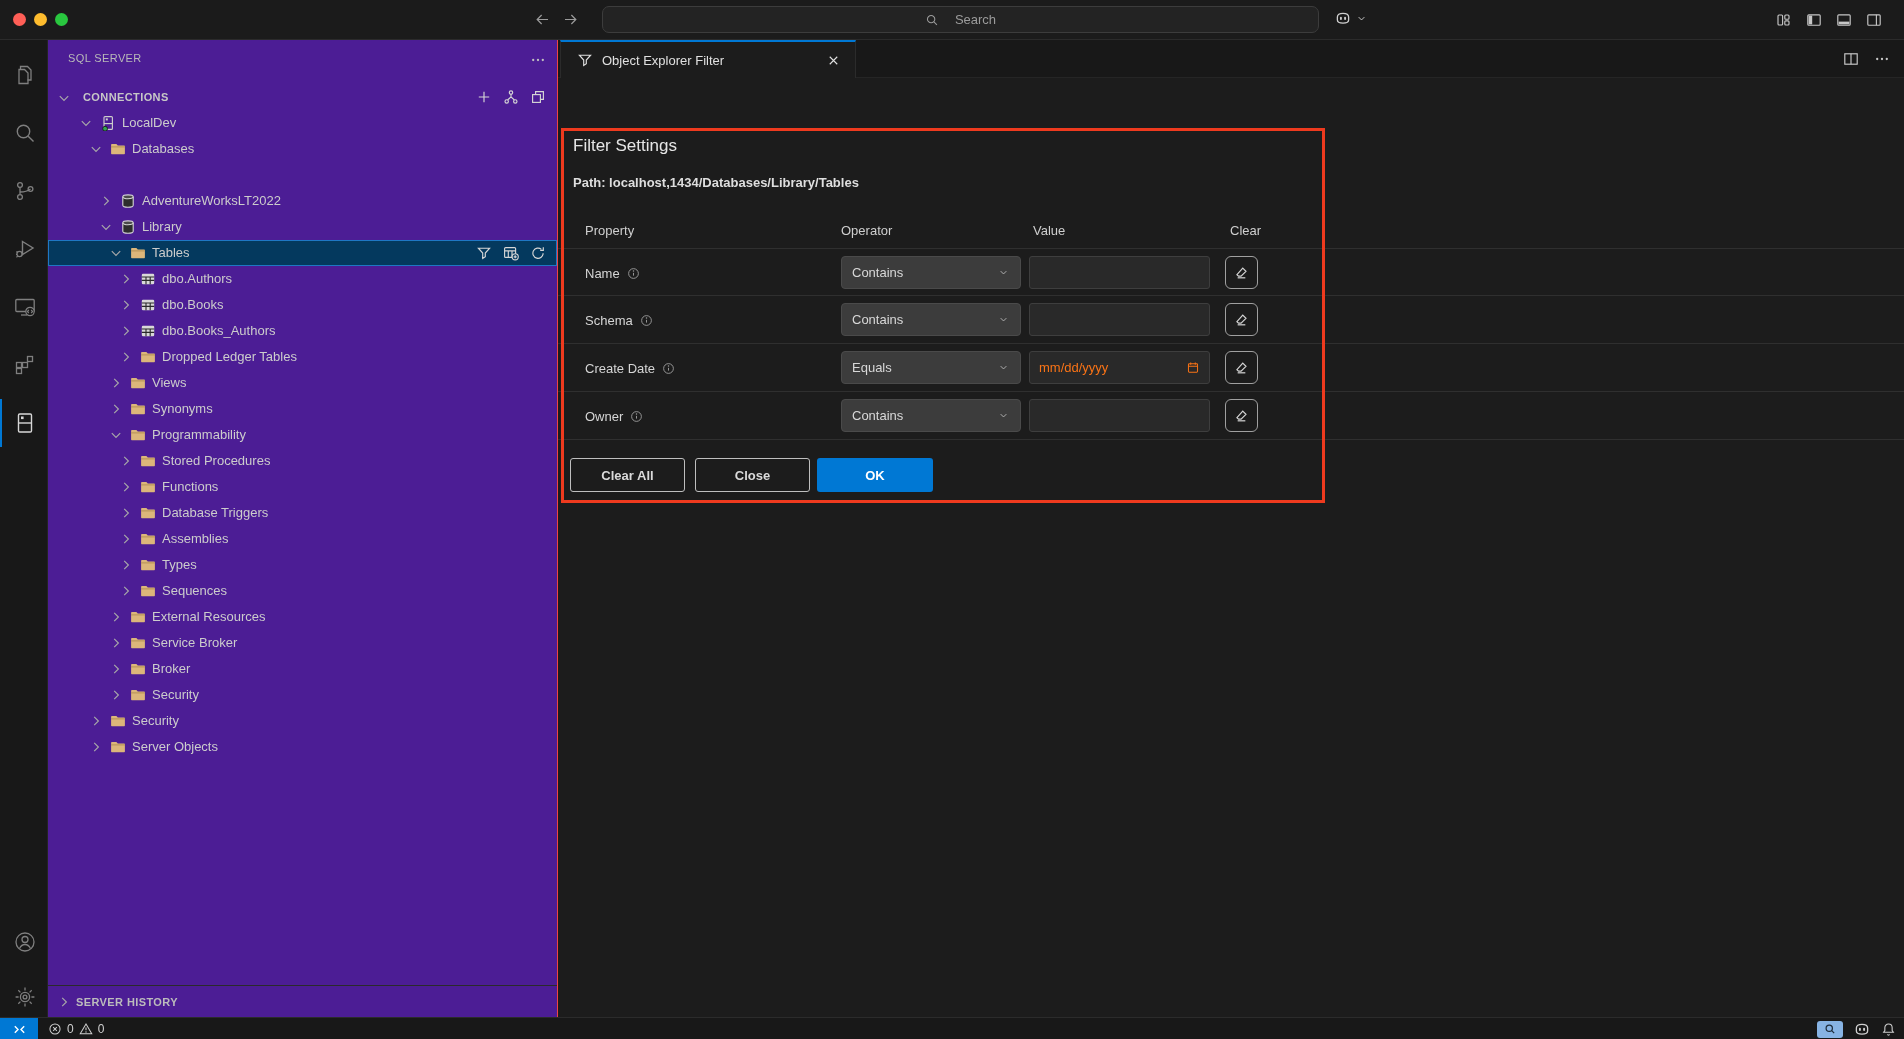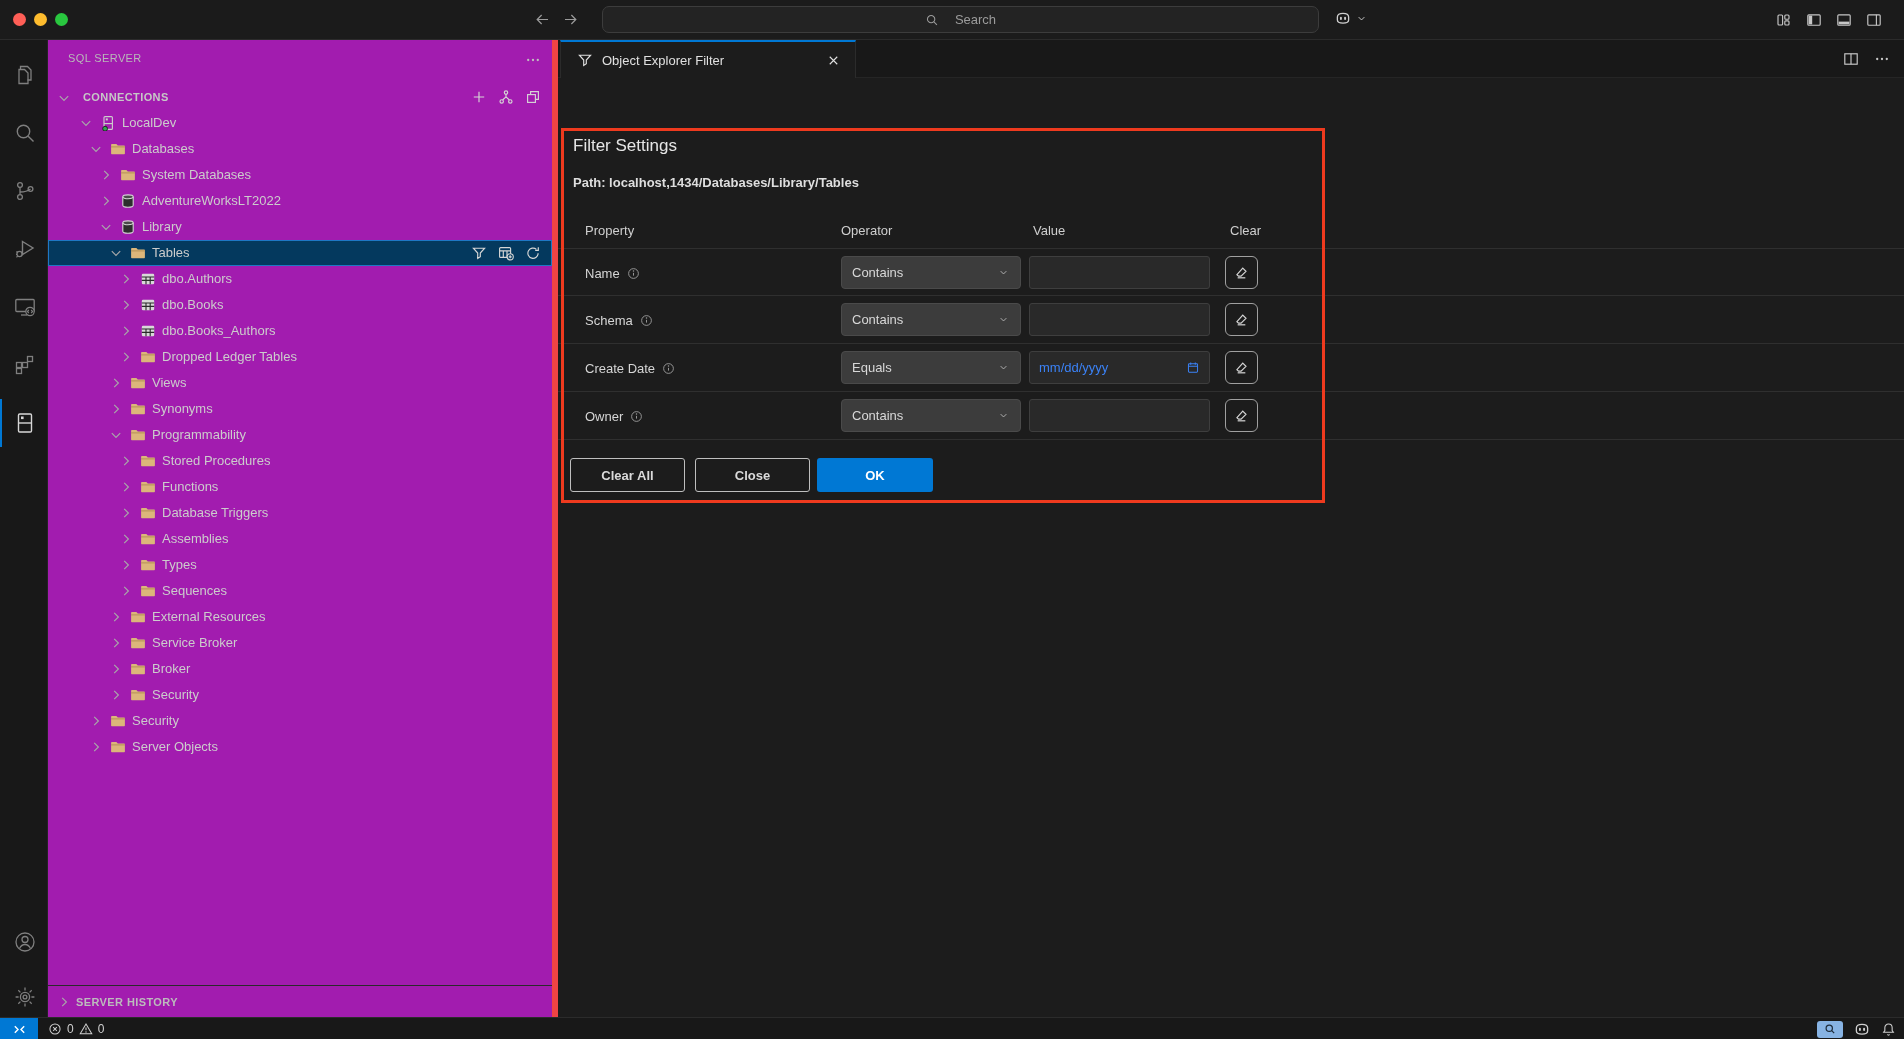--- a/index.html
+++ b/index.html
@@ -15,21 +15,21 @@
   #searchbox { position:absolute; left:602px; top:6px; width:717px; height:27px; background:#232323; border:1px solid #3c3c3c; border-radius:7px; display:flex; align-items:center; justify-content:center; gap:16px; color:#9b9b9b; font-size:13px; }
   #copilot-chip { position:absolute; left:1334px; top:9px; display:flex; align-items:center; gap:3px; color:#cfcfcf; }
   .tb-right { position:absolute; top:12px; color:#c6c6c6; }
 
   
   #activitybar { position:absolute; left:0; top:40px; width:48px; height:977px; background:#181818; border-right:1px solid #242424; }
   .abitem { position:absolute; left:0; width:48px; height:48px; display:flex; align-items:center; justify-content:center; color:#7f7f7f; border-left:2px solid transparent; }
   .abitem.active { color:#d7d7d7; border-left:2px solid var(--accent); }
 
   
-  #sidebar { position:absolute; left:48px; top:40px; width:510px; height:977px; background:#a21caf; border-right:6px solid #ef4444; }
+  #sidebar { position:absolute; left:48px; top:40px; width:510px; height:977px; background:#4c1d95; border-right:1px solid #ef4444; }
   #sidebar-title { position:absolute; left:20px; top:12px; font-size:11px; color:#b9b9b9; letter-spacing:.4px; }
   #sidebar-more { position:absolute; right:11px; top:12px; color:#c0c0c0; }
   #tree { position:absolute; left:0; top:0; width:100%; height:100%; }
   .trow { position:absolute; left:0; width:100%; height:26px; font-size:13px; color:#cccccc; }
   .trow.sect { font-weight:bold; font-size:11px; letter-spacing:.4px; color:#c7c7c7; }
   .trow.sel { background:var(--sel); box-shadow:0 0 0 1px #1f77c4 inset;padding-left:6px; }
   .tw { position:absolute; top:5px; color:#a9a9a9; }
   .trow.sect .tw { top:6px; }
   .ticon { position:absolute; top:5px; }
   .tlabel { position:absolute; top:5px; white-space:nowrap; }
@@ -52,21 +52,21 @@
   .fcol { position:absolute; top:145px; font-size:13px; color:#cfcfcf; }
   #filter-rows { position:absolute; left:0; top:0; width:100%; }
   .frow { position:absolute; left:0; width:100%; height:48px; border-bottom:1px solid #2f2f2f; }
   .frow:first-child { border-top:1px solid #2f2f2f; }
   .fprop { position:absolute; left:27px; top:0; height:48px; display:flex; align-items:center; gap:7px; font-size:13px; color:#d6d6d6; }
   .finfo { color:#9a9a9a; }
   .fselect { position:absolute; left:283px; top:7px; width:180px; height:33px; background:#3c3c3c; border:1px solid #4a4a4a; border-radius:4px; display:flex; align-items:center; padding:0 10px; font-size:13px; color:#d8d8d8; }
   .fselect .grow { flex:1; }
   .selchev { color:#b5b5b5; }
   .finput { position:absolute; left:471px; top:7px; width:181px; height:33px; background:#292929; border:1px solid #3e3e3e; border-radius:3px; color:#d8d8d8; font-size:13px; padding:0 9px; outline:none; font-family:"Liberation Sans", sans-serif; }
-  .fdate { position:absolute; left:471px; top:7px; width:181px; height:33px; background:#292929; border:1px solid #3e3e3e; border-radius:3px; display:flex; align-items:center; padding:0 9px; font-size:13px; color:#3b82f6; }
+  .fdate { position:absolute; left:471px; top:7px; width:181px; height:33px; background:#292929; border:1px solid #3e3e3e; border-radius:3px; display:flex; align-items:center; padding:0 9px; font-size:13px; color:#f97316; }
   .fdate .grow { flex:1; }
   .ferase { position:absolute; left:667px; top:7px; width:33px; height:33px; background:transparent; border:1px solid #a0a0a0; border-radius:6px; color:#d4d4d4; display:flex; align-items:center; justify-content:center; cursor:pointer; }
   .fbtn { position:absolute; top:380px; height:34px; border-radius:3px; font-size:13px; font-weight:bold; font-family:"Liberation Sans", sans-serif; cursor:pointer; }
   .fbtn.secondary { background:transparent; border:1px solid #bfbfbf; color:#dadada; }
   .fbtn.primary { background:var(--accent); border:none; color:#ffffff; }
   #annotation { position:absolute; left:3px; top:50px; width:764px; height:375px; border:3px solid var(--red); pointer-events:none; }
 
   
   #statusbar { position:absolute; left:0; top:1017px; width:1904px; height:22px; background:#181818; border-top:1px solid #2b2b2b; font-size:12px; color:#cfcfcf; }
   #remote-tile { position:absolute; left:0; top:0; width:38px; height:22px; background:var(--accent); color:#fff; display:flex; align-items:center; justify-content:center; }
@@ -293,34 +293,20 @@
             </svg>
           </span>
           <span class="ticon icon" style="left:62px">
             <svg viewBox="0 0 16 16" width="16" height="16">
               <path d="M1.8 3h4.6l1.4 1.6h6.4c.4 0 .7.3.7.7v7.2c0 .4-.3.7-.7.7H1.8c-.4 0-.7-.3-.7-.7V3.7c0-.4.3-.7.7-.7z" fill="#dcb67a"></path>
               <path d="M1.1 5.9h13.8" stroke="#b08b4f" stroke-width=".9"></path>
             </svg>
           </span>
           <span class="tlabel" style="left:84px">Databases</span>
         </div>
-        <div class="trow" style="top: 122px;">
-          <span class="tw icon" style="left:50px">
-            <svg viewBox="0 0 16 16" width="16" height="16">
-              <path d="M6.2 3.8 10.4 8l-4.2 4.2" stroke="currentColor" fill="none" stroke-width="1.15"></path>
-            </svg>
-          </span>
-          <span class="ticon icon" style="left:72px">
-            <svg viewBox="0 0 16 16" width="16" height="16">
-              <path d="M1.8 3h4.6l1.4 1.6h6.4c.4 0 .7.3.7.7v7.2c0 .4-.3.7-.7.7H1.8c-.4 0-.7-.3-.7-.7V3.7c0-.4.3-.7.7-.7z" fill="#dcb67a"></path>
-              <path d="M1.1 5.9h13.8" stroke="#b08b4f" stroke-width=".9"></path>
-            </svg>
-          </span>
-          <span class="tlabel" style="left:94px">System Databases</span>
-        </div>
         <div class="trow" style="top: 148px;">
           <span class="tw icon" style="left:50px">
             <svg viewBox="0 0 16 16" width="16" height="16">
               <path d="M6.2 3.8 10.4 8l-4.2 4.2" stroke="currentColor" fill="none" stroke-width="1.15"></path>
             </svg>
           </span>
           <span class="ticon icon" style="left:72px">
             <svg viewBox="0 0 16 16" width="16" height="16">
               <path d="M2.8 3.8v8.4c0 1.1 2.3 2 5.2 2s5.2-.9 5.2-2V3.8" fill="#2d2d2d" stroke="#d6d6d6" stroke-width="1.1"></path>
               <ellipse cx="8" cy="3.8" rx="5.2" ry="1.9" fill="#4a4a4a" stroke="#d6d6d6" stroke-width="1.1"></ellipse>

